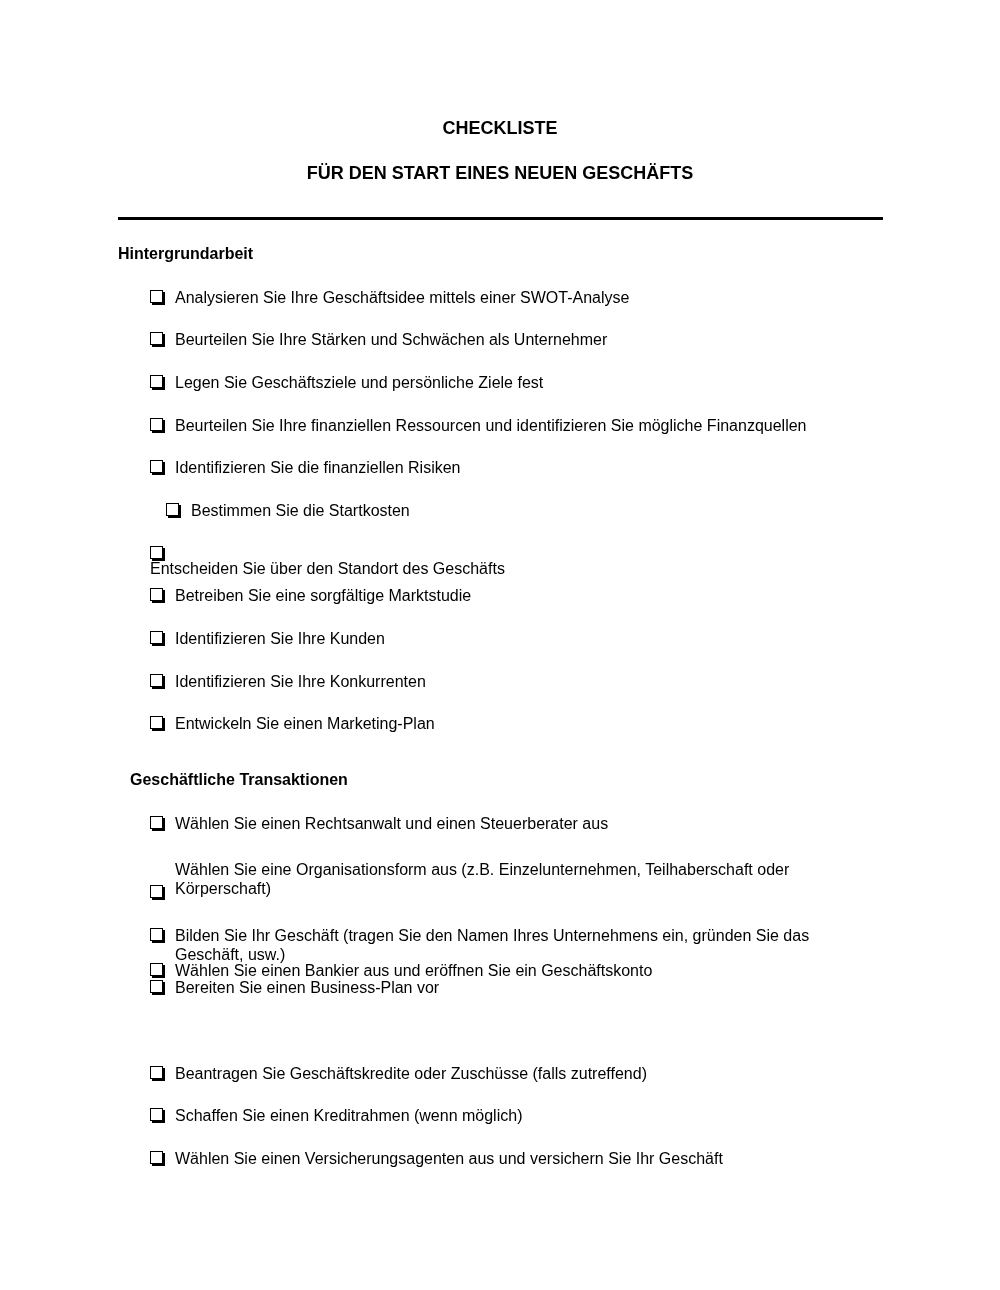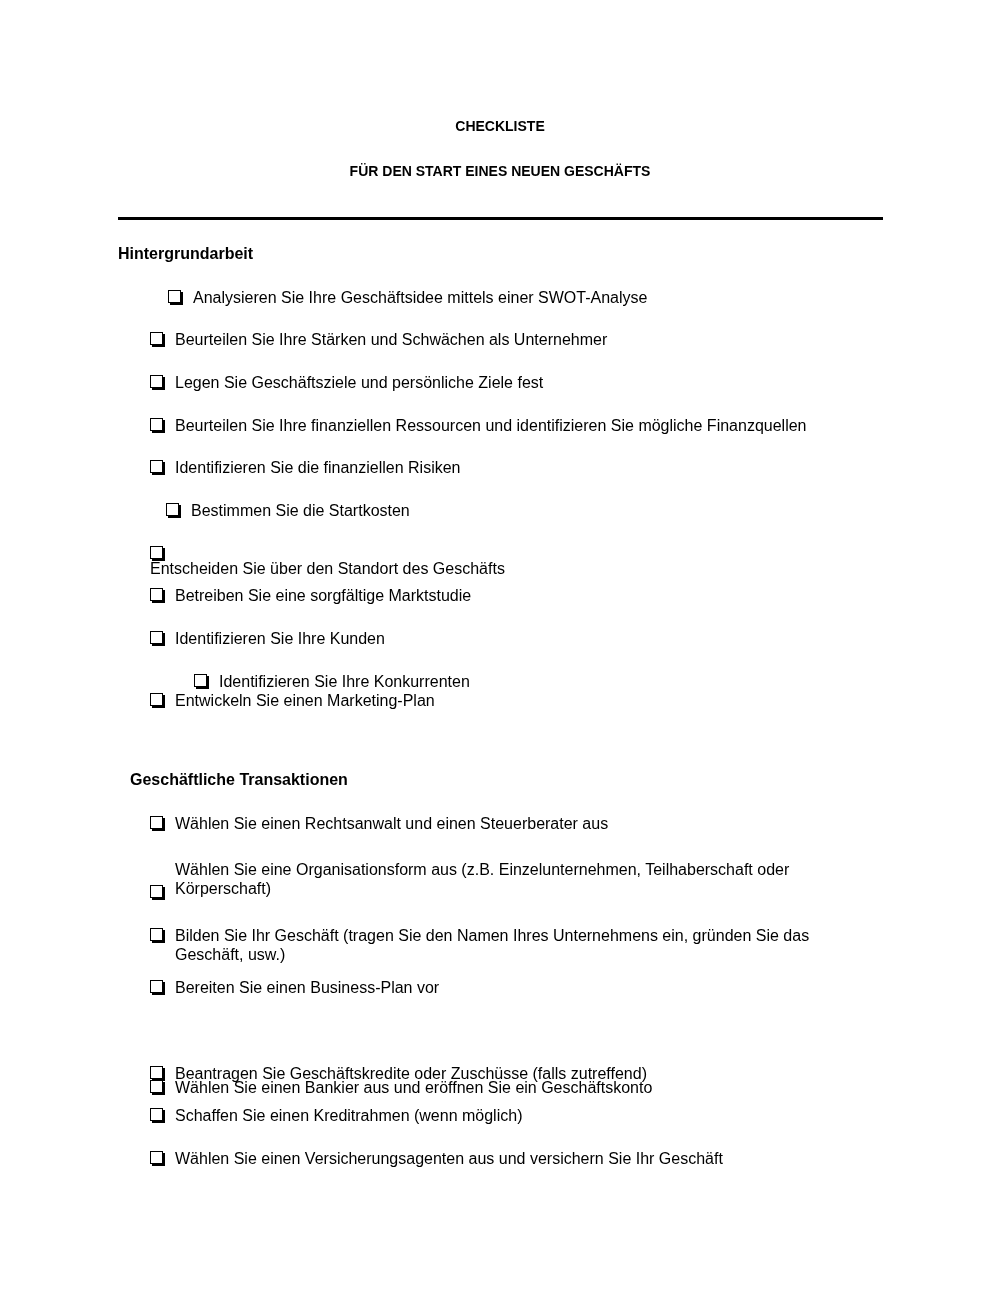--- a/index.html
+++ b/index.html
@@ -2,21 +2,21 @@
 <html><head>
 <meta charset="utf-8">
 <style>
   html, body { margin: 0; padding: 0; background: #ffffff; }
   body {
     width: 1000px; height: 1290px; position: relative;
     font-family: "Liberation Sans", sans-serif; color: #000;
   }
   .title {
     position: absolute; left: 0; width: 1000px; text-align: center;
-    font-weight: bold; font-size: 14px;
+    font-weight: bold; font-size: 18px;
   }
   .rule {
     position: absolute; left: 118px; top: 217px; width: 765px; height: 3px; background: #000;
   }
   .section-heading {
     position: absolute; font-weight: bold; font-size: 16px;
   }
   .item {
     position: absolute; left: 150px; width: 700px; font-size: 16px; line-height: 19px;
     display: flex; align-items: flex-start;
@@ -30,21 +30,21 @@
 </style>
 </head>
 <body>
 
 <div class="title" style="top:118px;">CHECKLISTE</div>
 <div class="title" style="top:163px;">FÜR DEN START EINES NEUEN GESCHÄFTS</div>
 <div class="rule"></div>
 
 <div class="section-heading" style="left:118px; top:245px;">Hintergrundarbeit</div>
 
-<div class="item" style="top:288px;margin-left:18px;">
+<div class="item" style="top:288px;">
     <span class="box"></span>
     <span class="item-text">Analysieren Sie Ihre Geschäftsidee mittels einer SWOT-Analyse</span>
   </div>
 <div class="item" style="top:330px;">
     <span class="box"></span>
     <span class="item-text">Beurteilen Sie Ihre Stärken und Schwächen als Unternehmer</span>
   </div>
 <div class="item" style="top:373px;">
     <span class="box"></span>
     <span class="item-text">Legen Sie Geschäftsziele und persönliche Ziele fest</span>
@@ -66,25 +66,25 @@
     <span class="item-text">Entscheiden Sie über den Standort des Geschäfts</span>
   </div>
 <div class="item" style="top:586px;">
     <span class="box"></span>
     <span class="item-text">Betreiben Sie eine sorgfältige Marktstudie</span>
   </div>
 <div class="item" style="top:629px;">
     <span class="box"></span>
     <span class="item-text">Identifizieren Sie Ihre Kunden</span>
   </div>
-<div class="item" style="top:672px;margin-left:44px;">
+<div class="item" style="top:672px;">
     <span class="box"></span>
     <span class="item-text">Identifizieren Sie Ihre Konkurrenten</span>
   </div>
-<div class="item" style="top:691px;">
+<div class="item" style="top:714px;">
     <span class="box"></span>
     <span class="item-text">Entwickeln Sie einen Marketing-Plan</span>
   </div>
 
 <div class="section-heading" style="left:130px; top:771px;">Geschäftliche Transaktionen</div>
 
 <div class="item" style="top:814px;">
     <span class="box"></span>
     <span class="item-text">Wählen Sie einen Rechtsanwalt und einen Steuerberater aus</span>
   </div>
@@ -93,21 +93,21 @@
     <span class="item-text">Wählen Sie eine Organisationsform aus (z.B. Einzelunternehmen, Teilhaberschaft oder Körperschaft)</span>
   </div>
 <div class="item" style="top:926px;">
     <span class="box"></span>
     <span class="item-text">Bilden Sie Ihr Geschäft (tragen Sie den Namen Ihres Unternehmens ein, gründen Sie das Geschäft, usw.)</span>
   </div>
 <div class="item" style="top:978px;">
     <span class="box"></span>
     <span class="item-text">Bereiten Sie einen Business-Plan vor</span>
   </div>
-<div class="item" style="top:1078px;">
+<div class="item" style="top:961px;">
     <span class="box"></span>
     <span class="item-text">Wählen Sie einen Bankier aus und eröffnen Sie ein Geschäftskonto</span>
   </div>
 <div class="item" style="top:1064px;">
     <span class="box"></span>
     <span class="item-text">Beantragen Sie Geschäftskredite oder Zuschüsse (falls zutreffend)</span>
   </div>
 <div class="item" style="top:1106px;">
     <span class="box"></span>
     <span class="item-text">Schaffen Sie einen Kreditrahmen (wenn möglich)</span>

